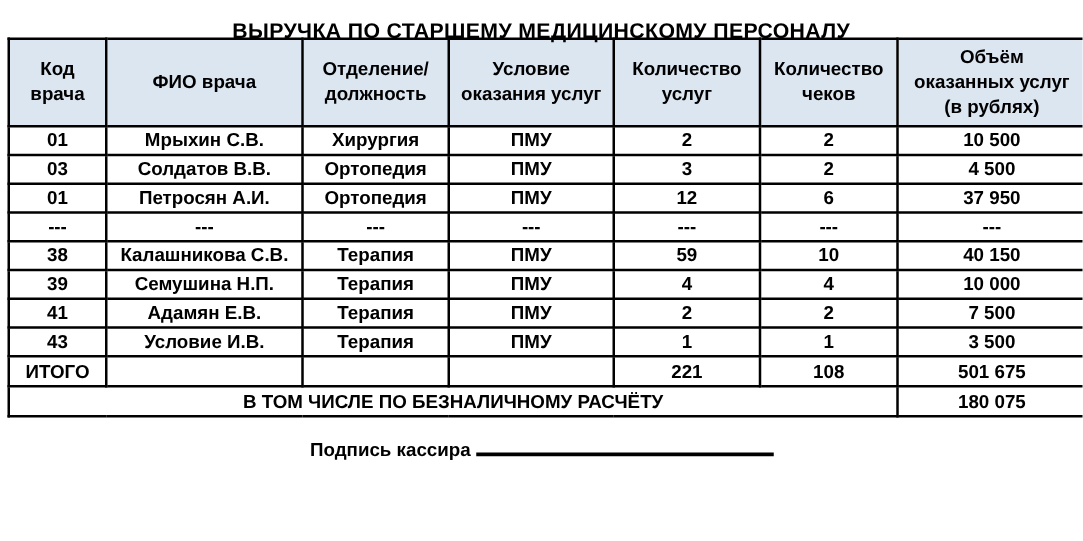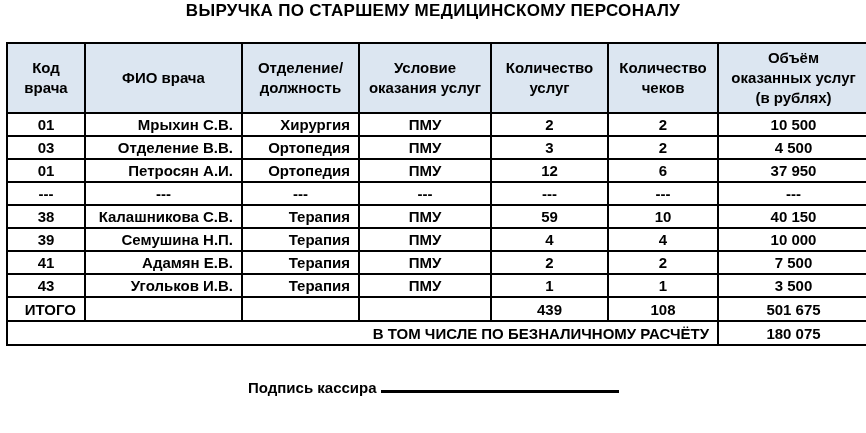--- a/index.html
+++ b/index.html
@@ -13,22 +13,22 @@
     overflow: hidden;
     font-family: "Liberation Sans", "DejaVu Sans", sans-serif;
     color: #000000;
     font-weight: bold;
   }
   .title {
     text-align: center;
     font-size: 17px;
     font-weight: bold;
     letter-spacing: 0.3px;
-    padding-top: 1px;
-    height: 42px;
+    padding-top: 15px;
+    height: 30px;
     box-sizing: border-box;
   }
   table.report {
     border-collapse: collapse;
     table-layout: fixed;
     margin-left: 6px;
     width: 862px;
   }
   table.report th,
   table.report td {
@@ -47,27 +47,27 @@
     white-space: pre-line;
     line-height: 1.35;
     padding: 0 2px;
   }
   table.report td {
     height: 23px;
     vertical-align: middle;
     white-space: nowrap;
   }
   td.al-right  { text-align: center; }
-  td.al-left   { text-align: right; }
-  td.al-center { text-align: right; }
+  td.al-left   { text-align: center; }
+  td.al-center { text-align: center; }
   tr.sep td    { text-align: center; }
   tr.totals-row td { height: 24px; }
   tr.noncash-row td { height: 24px; }
   .signature {
-    margin-top: 32px;
+    margin-top: 16px;
     margin-left: 248px;
     font-size: 15px;
     font-weight: bold;
     white-space: nowrap;
   }
   .sig-underline {
     display: inline-block;
     width: 238px;
     height: 12px;
     margin-left: 4px;
@@ -116,21 +116,21 @@
     <td class="al-left">Мрыхин С.В.</td>
     <td class="al-left">Хирургия</td>
     <td class="al-right">ПМУ</td>
     <td class="al-right">2</td>
     <td class="al-right">2</td>
     <td class="al-right">10 500</td>
   </tr>
 
   <tr>
     <td class="al-right">03</td>
-    <td class="al-left">Отделение В.В.</td>
+    <td class="al-left">Солдатов В.В.</td>
     <td class="al-left">Ортопедия</td>
     <td class="al-right">ПМУ</td>
     <td class="al-right">3</td>
     <td class="al-right">2</td>
     <td class="al-right">4 500</td>
   </tr>
 
   <tr>
     <td class="al-right">01</td>
     <td class="al-left">Петросян А.И.</td>
@@ -177,35 +177,35 @@
     <td class="al-left">Адамян Е.В.</td>
     <td class="al-left">Терапия</td>
     <td class="al-right">ПМУ</td>
     <td class="al-right">2</td>
     <td class="al-right">2</td>
     <td class="al-right">7 500</td>
   </tr>
 
   <tr>
     <td class="al-right">43</td>
-    <td class="al-left">Угольков И.В.</td>
+    <td class="al-left">Условие И.В.</td>
     <td class="al-left">Терапия</td>
     <td class="al-right">ПМУ</td>
     <td class="al-right">1</td>
     <td class="al-right">1</td>
     <td class="al-right">3 500</td>
   </tr>
 </tbody>
     <tbody>
       <tr class="totals-row">
         <td class="al-center">ИТОГО</td>
         <td class="al-left"></td>
         <td class="al-left"></td>
         <td class="al-right"></td>
-        <td class="al-right">439</td>
+        <td class="al-right">221</td>
         <td class="al-right">108</td>
         <td class="al-right">501 675</td>
       </tr>
       <tr class="noncash-row">
         <td colspan="6" class="al-left">В ТОМ ЧИСЛЕ ПО БЕЗНАЛИЧНОМУ РАСЧЁТУ</td>
         <td class="al-right">180 075</td>
       </tr>
     </tbody>
   </table>
 

